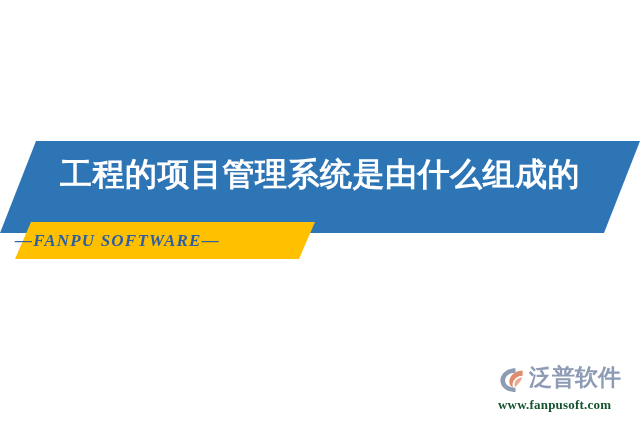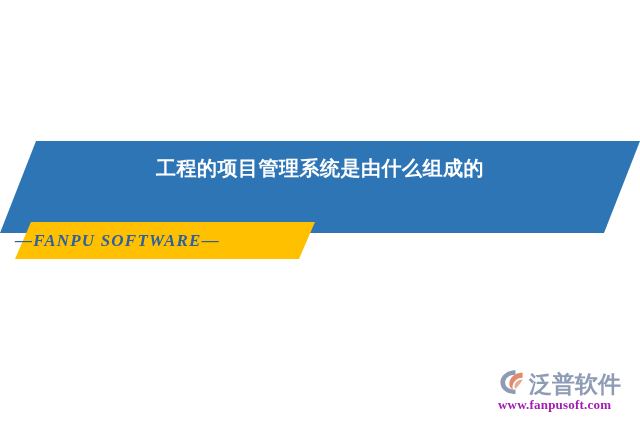--- a/index.html
+++ b/index.html
@@ -44,21 +44,21 @@
     display: flex;
     align-items: flex-start;
     justify-content: center;
     pointer-events: none;
   }
   .blue-title span {
     display: block;
     margin-top: 17px;
     color: #ffffff;
     font-family: "Liberation Serif", "DejaVu Serif", serif;
-    font-size: 20px;
+    font-size: 32px;
     font-weight: 700;
     letter-spacing: 0.5px;
     line-height: 1.0;
     white-space: nowrap;
   }
 
   
   .yellow-ribbon {
     position: absolute;
     left: 15px;
@@ -94,42 +94,42 @@
   
   .logo {
     position: absolute;
     left: 498px;
     top: 366px;
     width: 134px;
     height: 52px;
   }
   .logo-row {
     display: flex;
-    align-items: flex-end;
+    align-items: flex-start;
     height: 30px;
   }
   .logo-mark {
     width: 28px;
     height: 28px;
     flex: 0 0 28px;
     margin-right: 3px;
   }
   .logo-mark svg { display: block; }
   .logo-word {
     color: #8E9BB5;
     font-family: "Liberation Sans", sans-serif;
     font-weight: 700;
     font-size: 23px;
     letter-spacing: 0px;
     line-height: 1;
     white-space: nowrap;
   }
   .logo-url {
     margin-top: 1px;
-    color: #a21caf;
+    color: #14532d;
     font-family: "Liberation Serif", "DejaVu Serif", serif;
     font-weight: 700;
     font-size: 13px;
     letter-spacing: 0.2px;
     white-space: nowrap;
     text-align: left;
   }
 </style>
 </head>
 <body>

